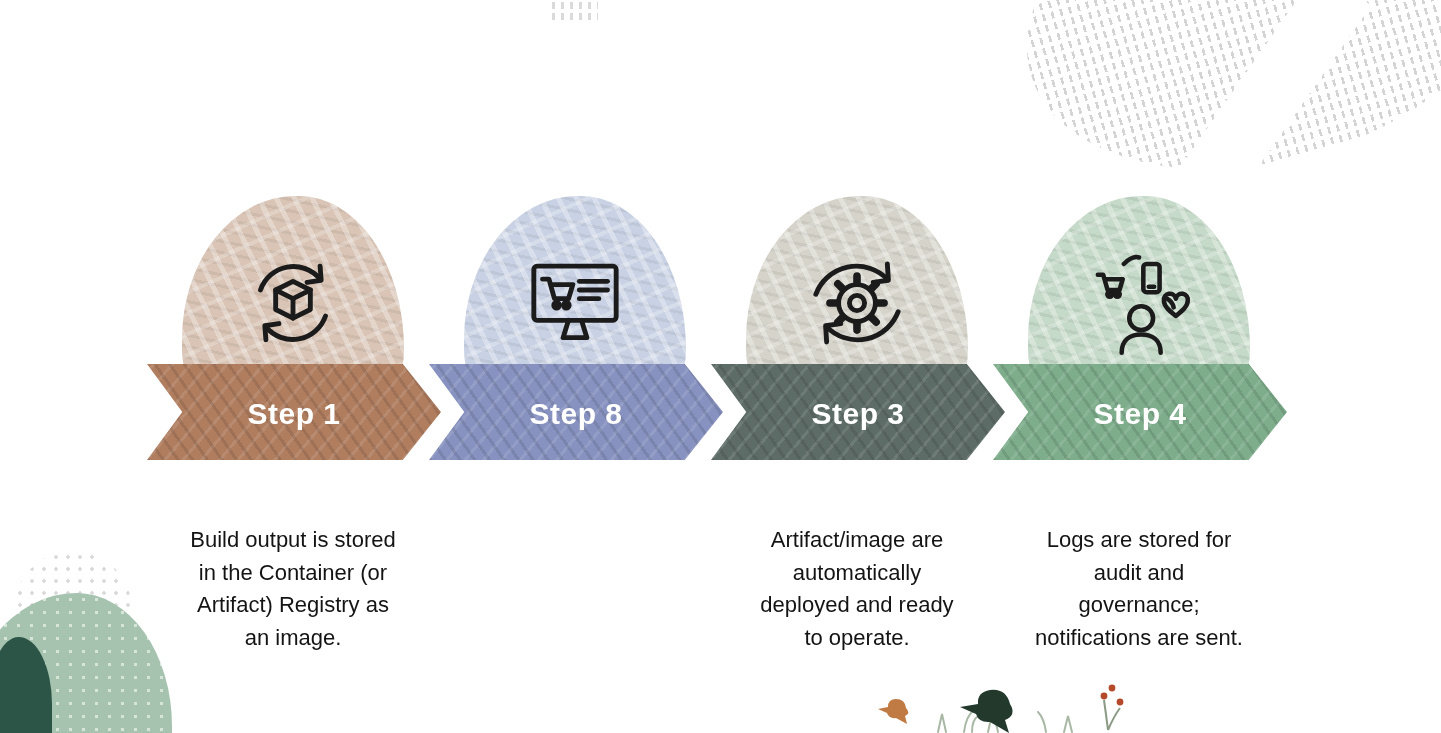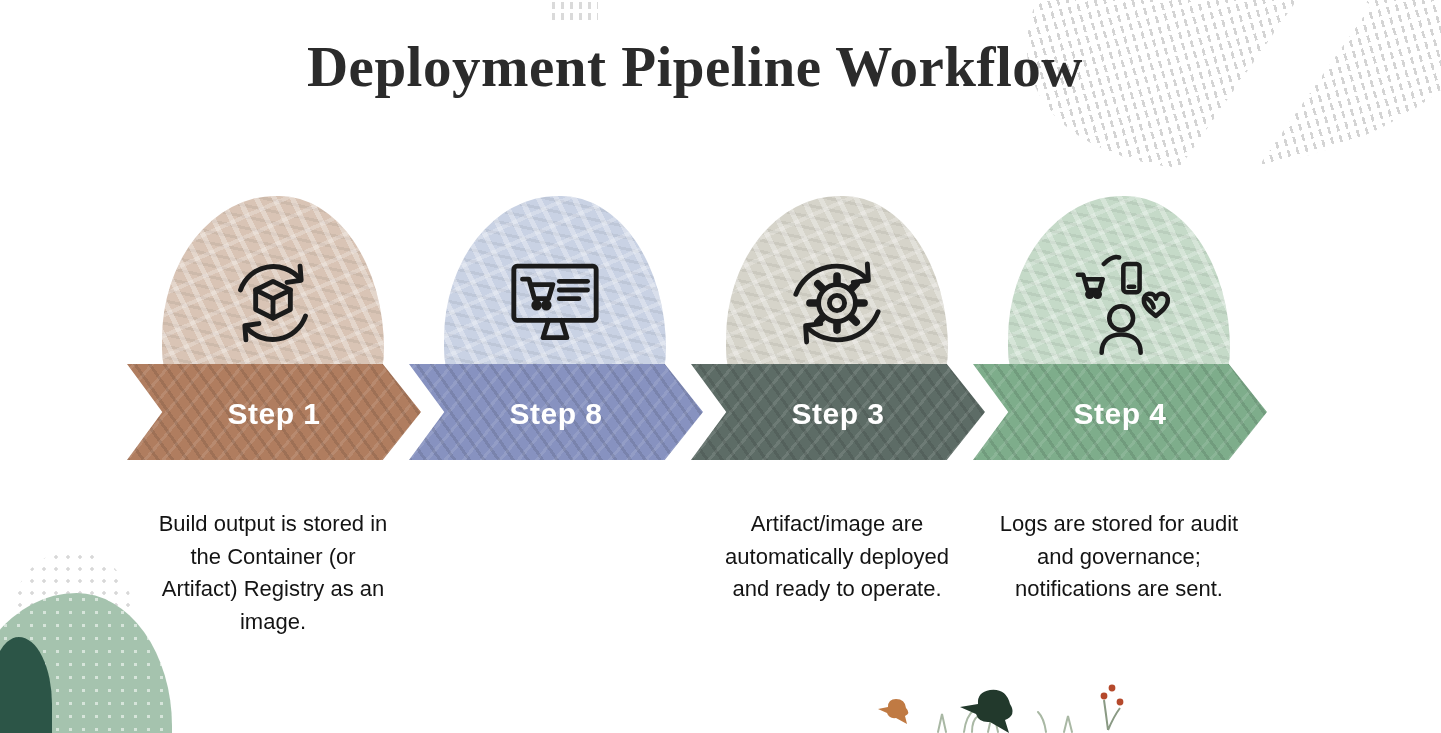--- a/index.html
+++ b/index.html
@@ -6,21 +6,21 @@
   .stage{
     position:relative;width:1441px;height:733px;background:#ffffff;overflow:hidden;
     font-family:"Liberation Sans",sans-serif;
   }
   
   .title{
     position:absolute;top:34px;left:0;width:1390px;margin:0;text-align:center;
     font-family:"Liberation Serif",serif;font-weight:600;font-size:57px;color:#2b2b2b;letter-spacing:.5px;
   }
   
-  .steps{position:absolute;top:196px;left:132px;display:flex;z-index:5;}
+  .steps{position:absolute;top:196px;left:152px;display:flex;z-index:5;}
   .col{position:relative;width:282px;height:500px;}
   .blob{
     position:absolute;top:0;left:30px;width:222px;height:252px;z-index:1;
     border-radius:52% 48% 46% 54% / 58% 62% 40% 40%;
   }
   .blob::after{
     content:"";position:absolute;inset:0;border-radius:inherit;pointer-events:none;
     background:
       repeating-linear-gradient(64deg, rgba(255,255,255,.30) 0 5px, rgba(255,255,255,0) 5px 16px),
       repeating-linear-gradient(-24deg, rgba(255,255,255,.22) 0 4px, rgba(0,0,0,0) 4px 19px),
@@ -33,21 +33,21 @@
     display:flex;align-items:center;justify-content:center;
   }
   .ribbon::after{
     content:"";position:absolute;inset:0;pointer-events:none;
     background:
       repeating-linear-gradient(55deg, rgba(0,0,0,.10) 0 3px, rgba(0,0,0,0) 3px 12px),
       repeating-linear-gradient(-50deg, rgba(255,255,255,.10) 0 3px, rgba(255,255,255,0) 3px 14px);
   }
   .step-label{position:relative;z-index:1;color:#ffffff;font-size:30px;font-weight:bold;letter-spacing:.5px;padding-top:3px;}
   .desc{
-    position:absolute;top:312px;left:21px;right:21px;margin:0;text-align:center;
+    position:absolute;top:312px;left:21px;right:21px;margin:16px;text-align:center;
     font-size:22px;line-height:1.48;color:#141414;
   }
   
   .dashes{
     background-image:
       repeating-linear-gradient(0deg, #ffffff 0 4px, rgba(255,255,255,0) 4px 11px),
       repeating-linear-gradient(90deg, #d4d4d4 0 2.6px, rgba(255,255,255,0) 2.6px 9px);
   }
   .deco-tr{position:absolute;top:-150px;right:-80px;width:500px;height:310px;border-radius:50%;transform:rotate(-16deg);z-index:0;}
   .deco-tr-gap{position:absolute;top:-40px;right:150px;width:64px;height:300px;background:#ffffff;transform:rotate(35deg);z-index:1;}
@@ -68,21 +68,20 @@
 </style>
 </head>
 <body>
 
 <div class="stage">
 
   <div class="deco-tr dashes"></div>
   <div class="deco-tr-gap"></div>
   <div class="deco-tc dashes"></div>
 
-  <h1 class="title">Deployment Pipeline Workflow</h1>
 
   <div class="steps">
 
     <div class="col">
       <div class="blob" style="background-color: rgb(217, 196, 181);">
         <svg class="icon" viewBox="0 0 120 120" aria-hidden="true">
           <g fill="none" stroke="#1b1b1b" stroke-width="4.5" stroke-linecap="round" stroke-linejoin="round">
             <path d="M30 48 a32 32 0 0 1 55 -10"></path>
             <path d="M90 72 a32 32 0 0 1 -55 10"></path>
             <polyline points="85,26 86,39 73,41"></polyline>

